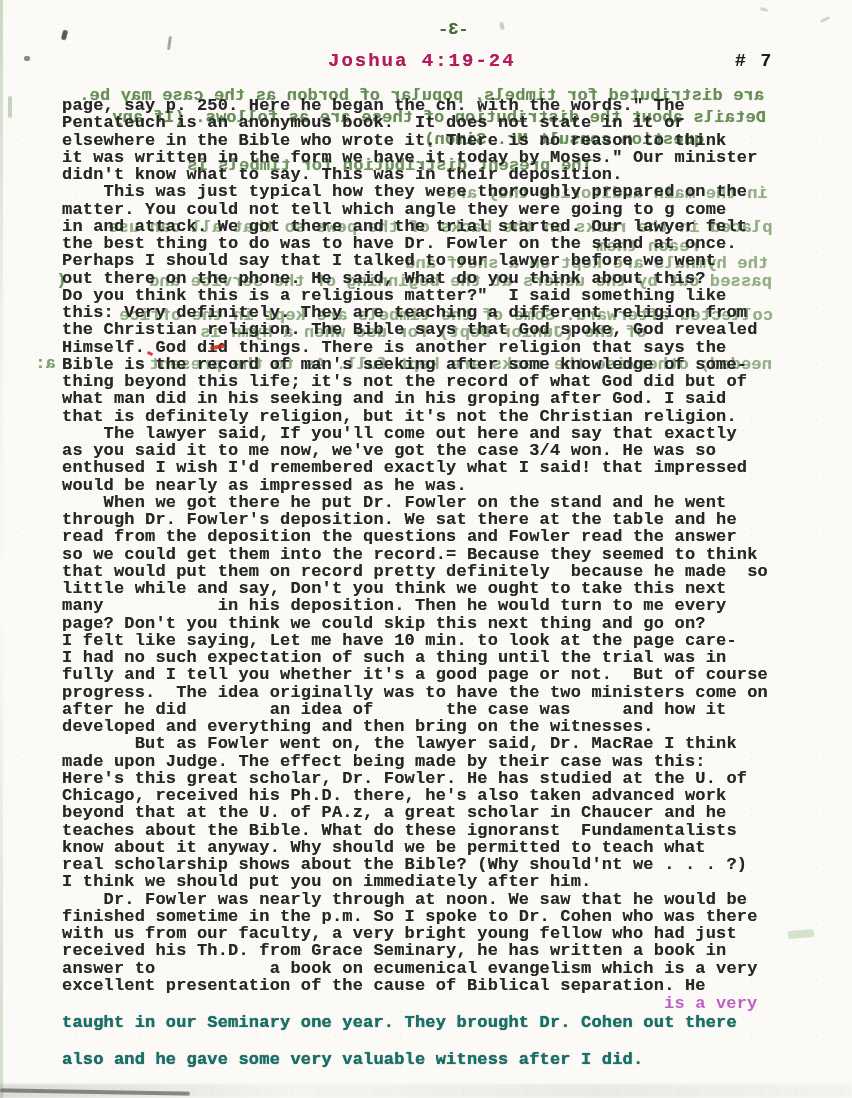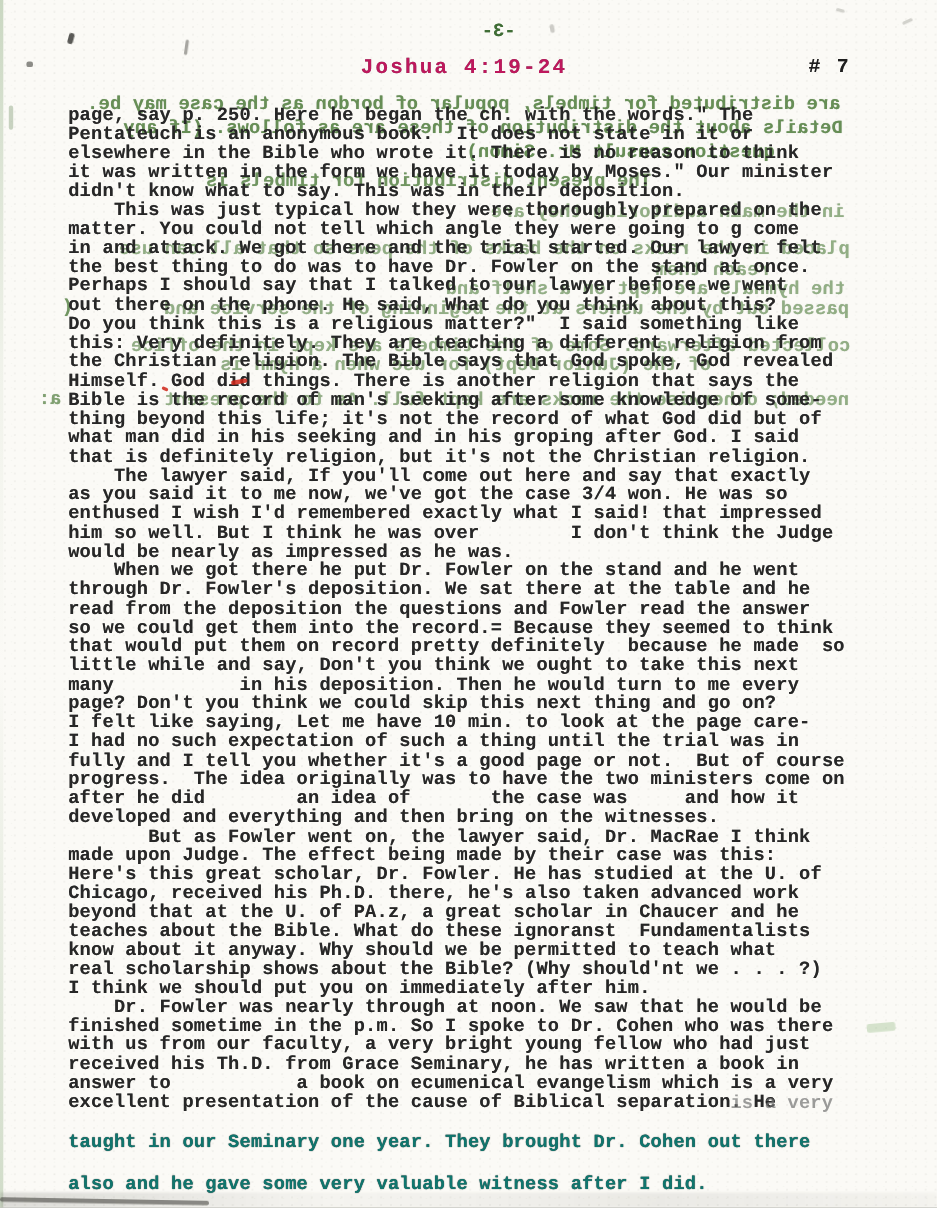--- a/index.html
+++ b/index.html
@@ -104,21 +104,20 @@
       <div class="line">this: Very definitely. They are teaching a different religion from</div>
       <div class="line">the Christian religion. The Bible says that God spoke, God revealed</div>
       <div class="line">Himself. God did things. There is another religion that says the</div>
       <div class="line">Bible is the record of man's seeking after some knowledge of some-</div>
       <div class="line">thing beyond this life; it's not the record of what God did but of</div>
       <div class="line">what man did in his seeking and in his groping after God. I said</div>
       <div class="line">that is definitely religion, but it's not the Christian religion.</div>
       <div class="line">    The lawyer said, If you'll come out here and say that exactly</div>
       <div class="line">as you said it to me now, we've got the case 3/4 won. He was so</div>
       <div class="line">enthused I wish I'd remembered exactly what I said! that impressed</div>
-      <div class="line">him so well. But I think he was over        I don't think the Judge</div>
       <div class="line">would be nearly as impressed as he was.</div>
       <div class="line">    When we got there he put Dr. Fowler on the stand and he went</div>
       <div class="line">through Dr. Fowler's deposition. We sat there at the table and he</div>
       <div class="line">read from the deposition the questions and Fowler read the answer</div>
       <div class="line">so we could get them into the record.= Because they seemed to think</div>
       <div class="line">that would put them on record pretty definitely  because he made  so</div>
       <div class="line">little while and say, Don't you think we ought to take this next</div>
       <div class="line">many           in his deposition. Then he would turn to me every</div>
       <div class="line">page? Don't you think we could skip this next thing and go on?</div>
       <div class="line">I felt like saying, Let me have 10 min. to look at the page care-</div>
@@ -140,21 +139,21 @@
       <div class="line">finished sometime in the p.m. So I spoke to Dr. Cohen who was there</div>
       <div class="line">with us from our faculty, a very bright young fellow who had just</div>
       <div class="line">received his Th.D. from Grace Seminary, he has written a book in</div>
       <div class="line">answer to           a book on ecumenical evangelism which is a very</div>
       <div class="line">excellent presentation of the cause of Biblical separation. He</div>
       <div class="line dark">taught in our Seminary one year. They brought Dr. Cohen out there</div>
       <div class="line dark">also and he gave some very valuable witness after I did.</div>
     </div>
 
   <div>
-      <span class="overlay-word" style="left: 664px; top: 994px; color: #737373; opacity: 0.7;">is a very</span>
+      <span class="overlay-word" style="left: 664px; top: 994px; color: #a21caf; opacity: 0.7;">is a very</span>
       <div class="mark" style="left: 210px; top: 345px; width: 15px; height: 4px; background: rgb(207, 36, 23); transform: rotate(-10deg); opacity: 0.85;"></div>
       <div class="mark" style="left: 147px; top: 352px; width: 6px; height: 3px; background: rgb(207, 36, 23); transform: rotate(25deg); opacity: 0.85;"></div>
       <div class="mark" style="left: 62px; top: 30px; width: 5px; height: 10px; background: rgb(51, 51, 48); opacity: 0.8; transform: rotate(15deg); filter: blur(0.4px);"></div>
       <div class="mark" style="left: 24px; top: 56px; width: 6px; height: 5px; background: rgb(68, 68, 63); opacity: 0.6; transform: rotate(0deg); filter: blur(0.4px);"></div>
       <div class="mark" style="left: 168px; top: 36px; width: 3px; height: 14px; background: rgb(85, 85, 79); opacity: 0.5; transform: rotate(8deg); filter: blur(0.4px);"></div>
       <div class="mark" style="left: 500px; top: 22px; width: 4px; height: 8px; background: rgb(102, 102, 95); opacity: 0.3; transform: rotate(-10deg); filter: blur(0.4px);"></div>
       <div class="mark" style="left: 8px; top: 96px; width: 4px; height: 22px; background: rgb(106, 138, 95); opacity: 0.35; transform: rotate(0deg); filter: blur(0.4px);"></div>
       <div class="mark" style="left: 820px; top: 18px; width: 10px; height: 3px; background: rgb(119, 119, 111); opacity: 0.3; transform: rotate(-25deg); filter: blur(0.4px);"></div>
       <div class="mark" style="left: 760px; top: 8px; width: 8px; height: 3px; background: rgb(119, 119, 111); opacity: 0.3; transform: rotate(15deg); filter: blur(0.4px);"></div>
       <div class="mark" style="left: 788px; top: 930px; width: 26px; height: 8px; background: rgb(127, 174, 109); opacity: 0.3; transform: rotate(-5deg); filter: blur(0.4px);"></div>

